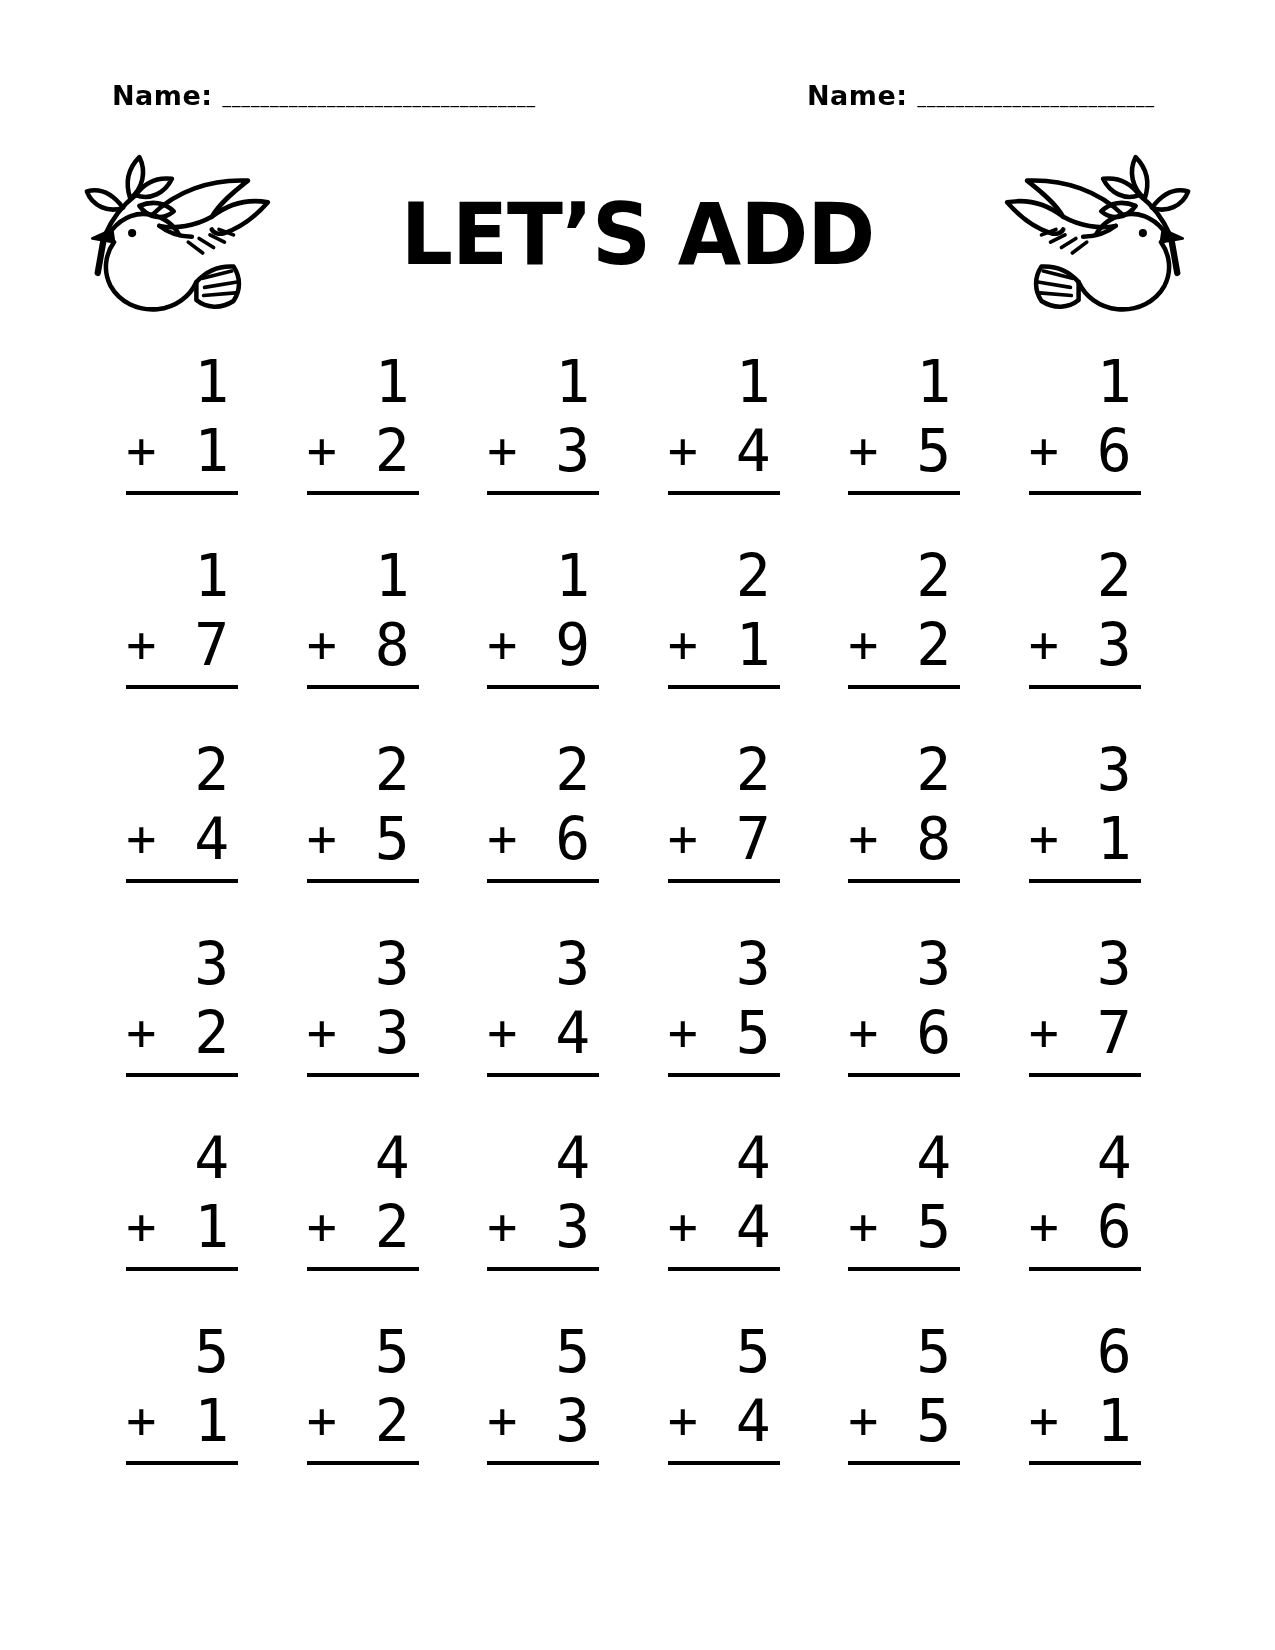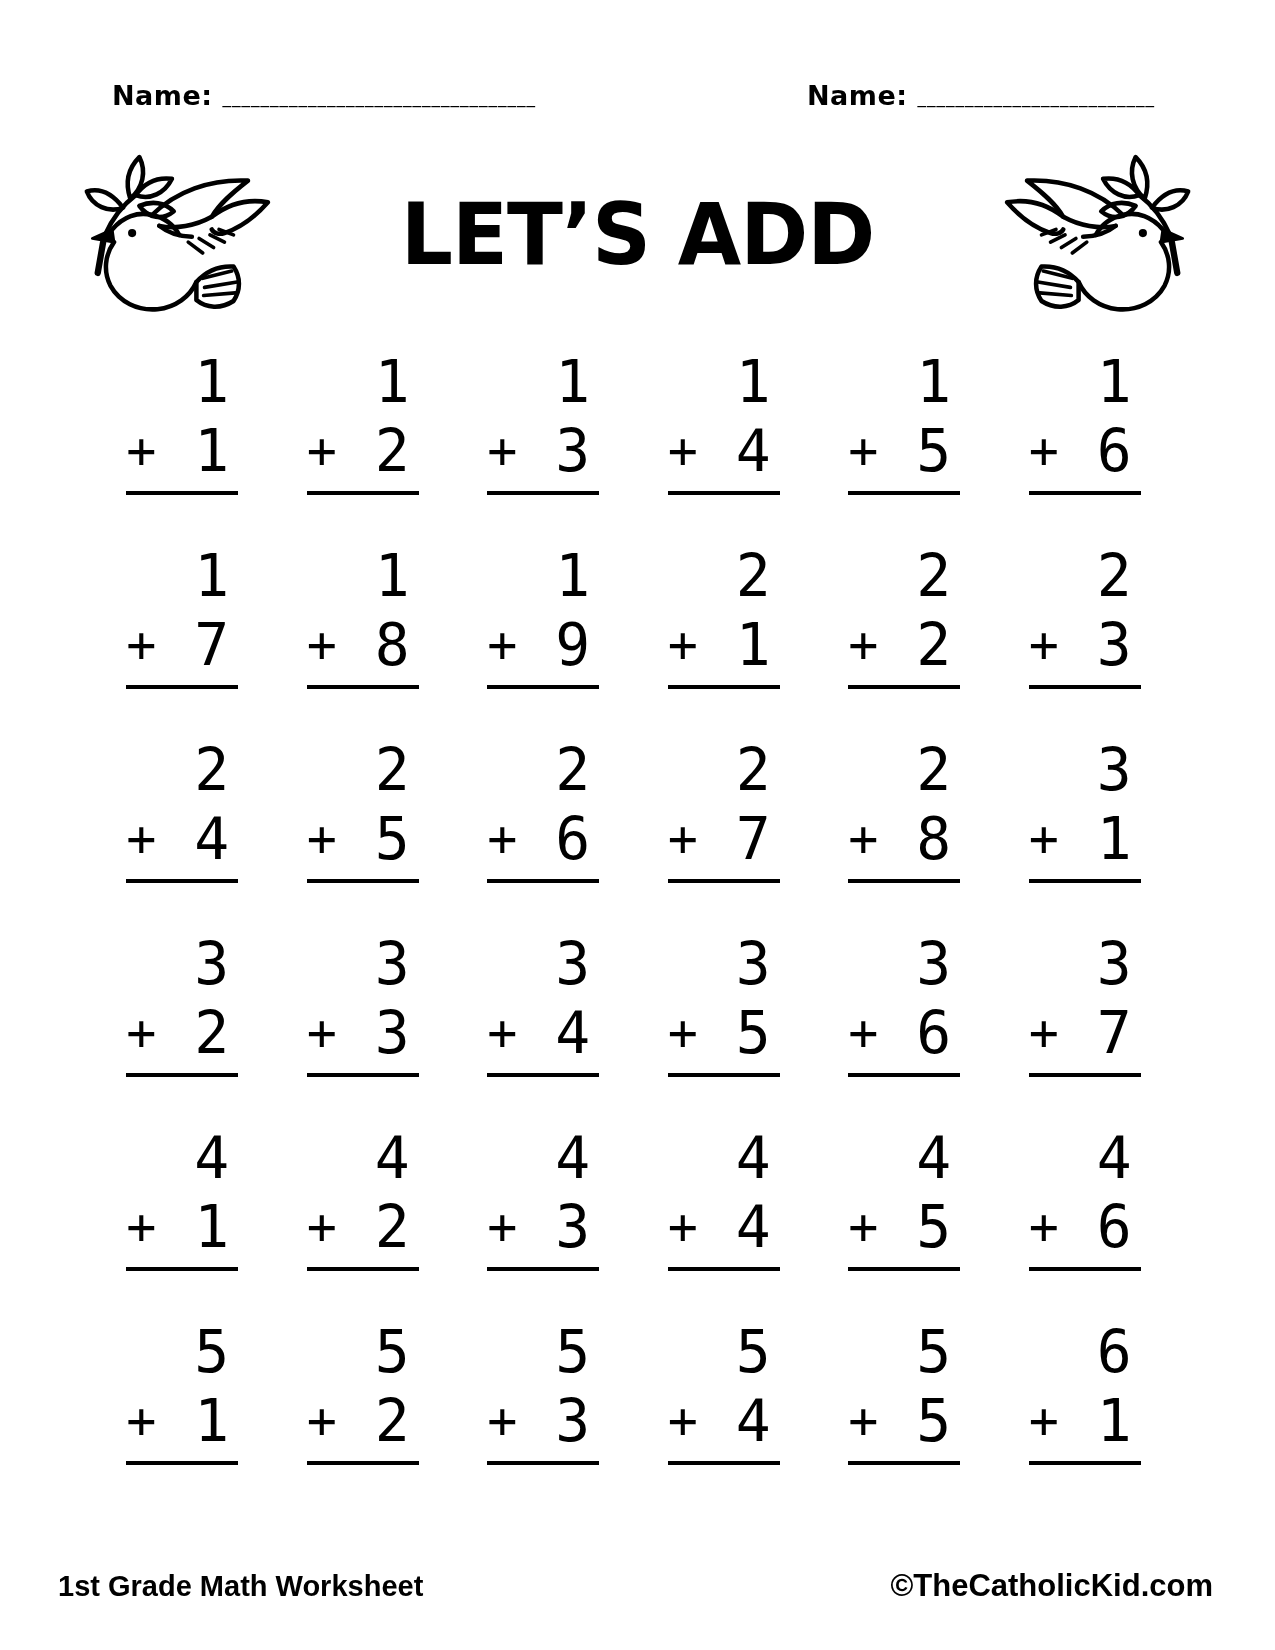--- a/index.html
+++ b/index.html
@@ -448,18 +448,14 @@
     <div class="problem">
       <div class="p-top">6</div>
       <div class="p-bottom">
         <span class="plus">+</span>
         <span class="num">1</span>
       </div>
       <div class="p-line"></div>
     </div>
   </div>
 
-  <div class="footer">
-    <span class="f-left">1st Grade Math Worksheet</span>
-    <span class="f-right">©TheCatholicKid.com</span>
-  </div>
 
 </div>
 
 </body></html>

